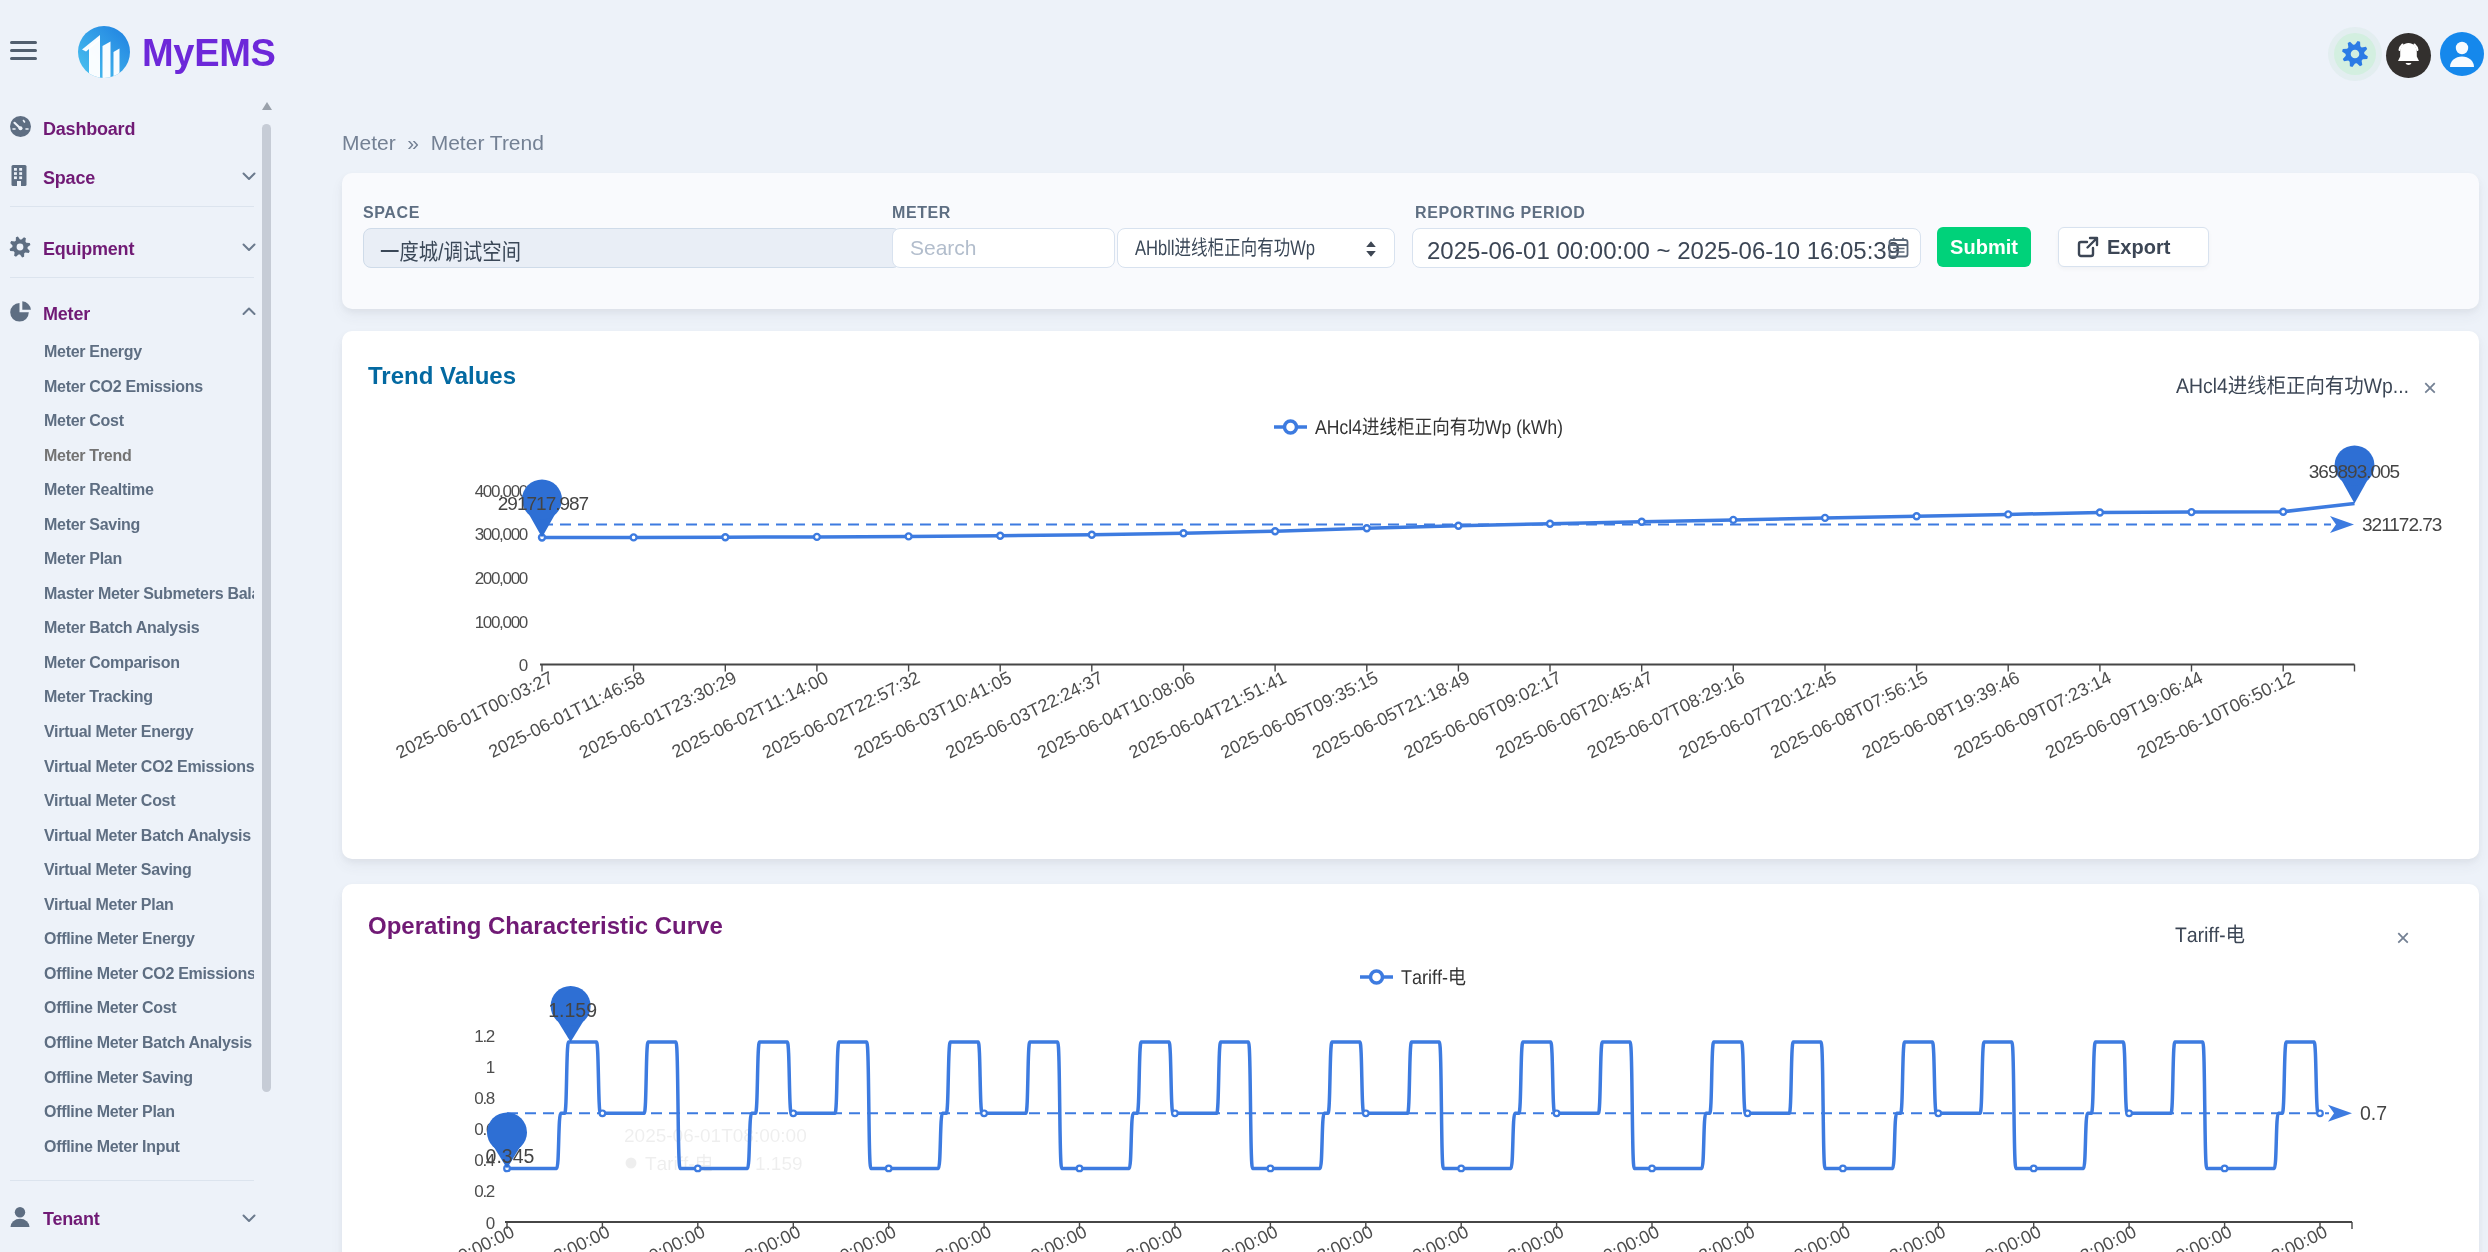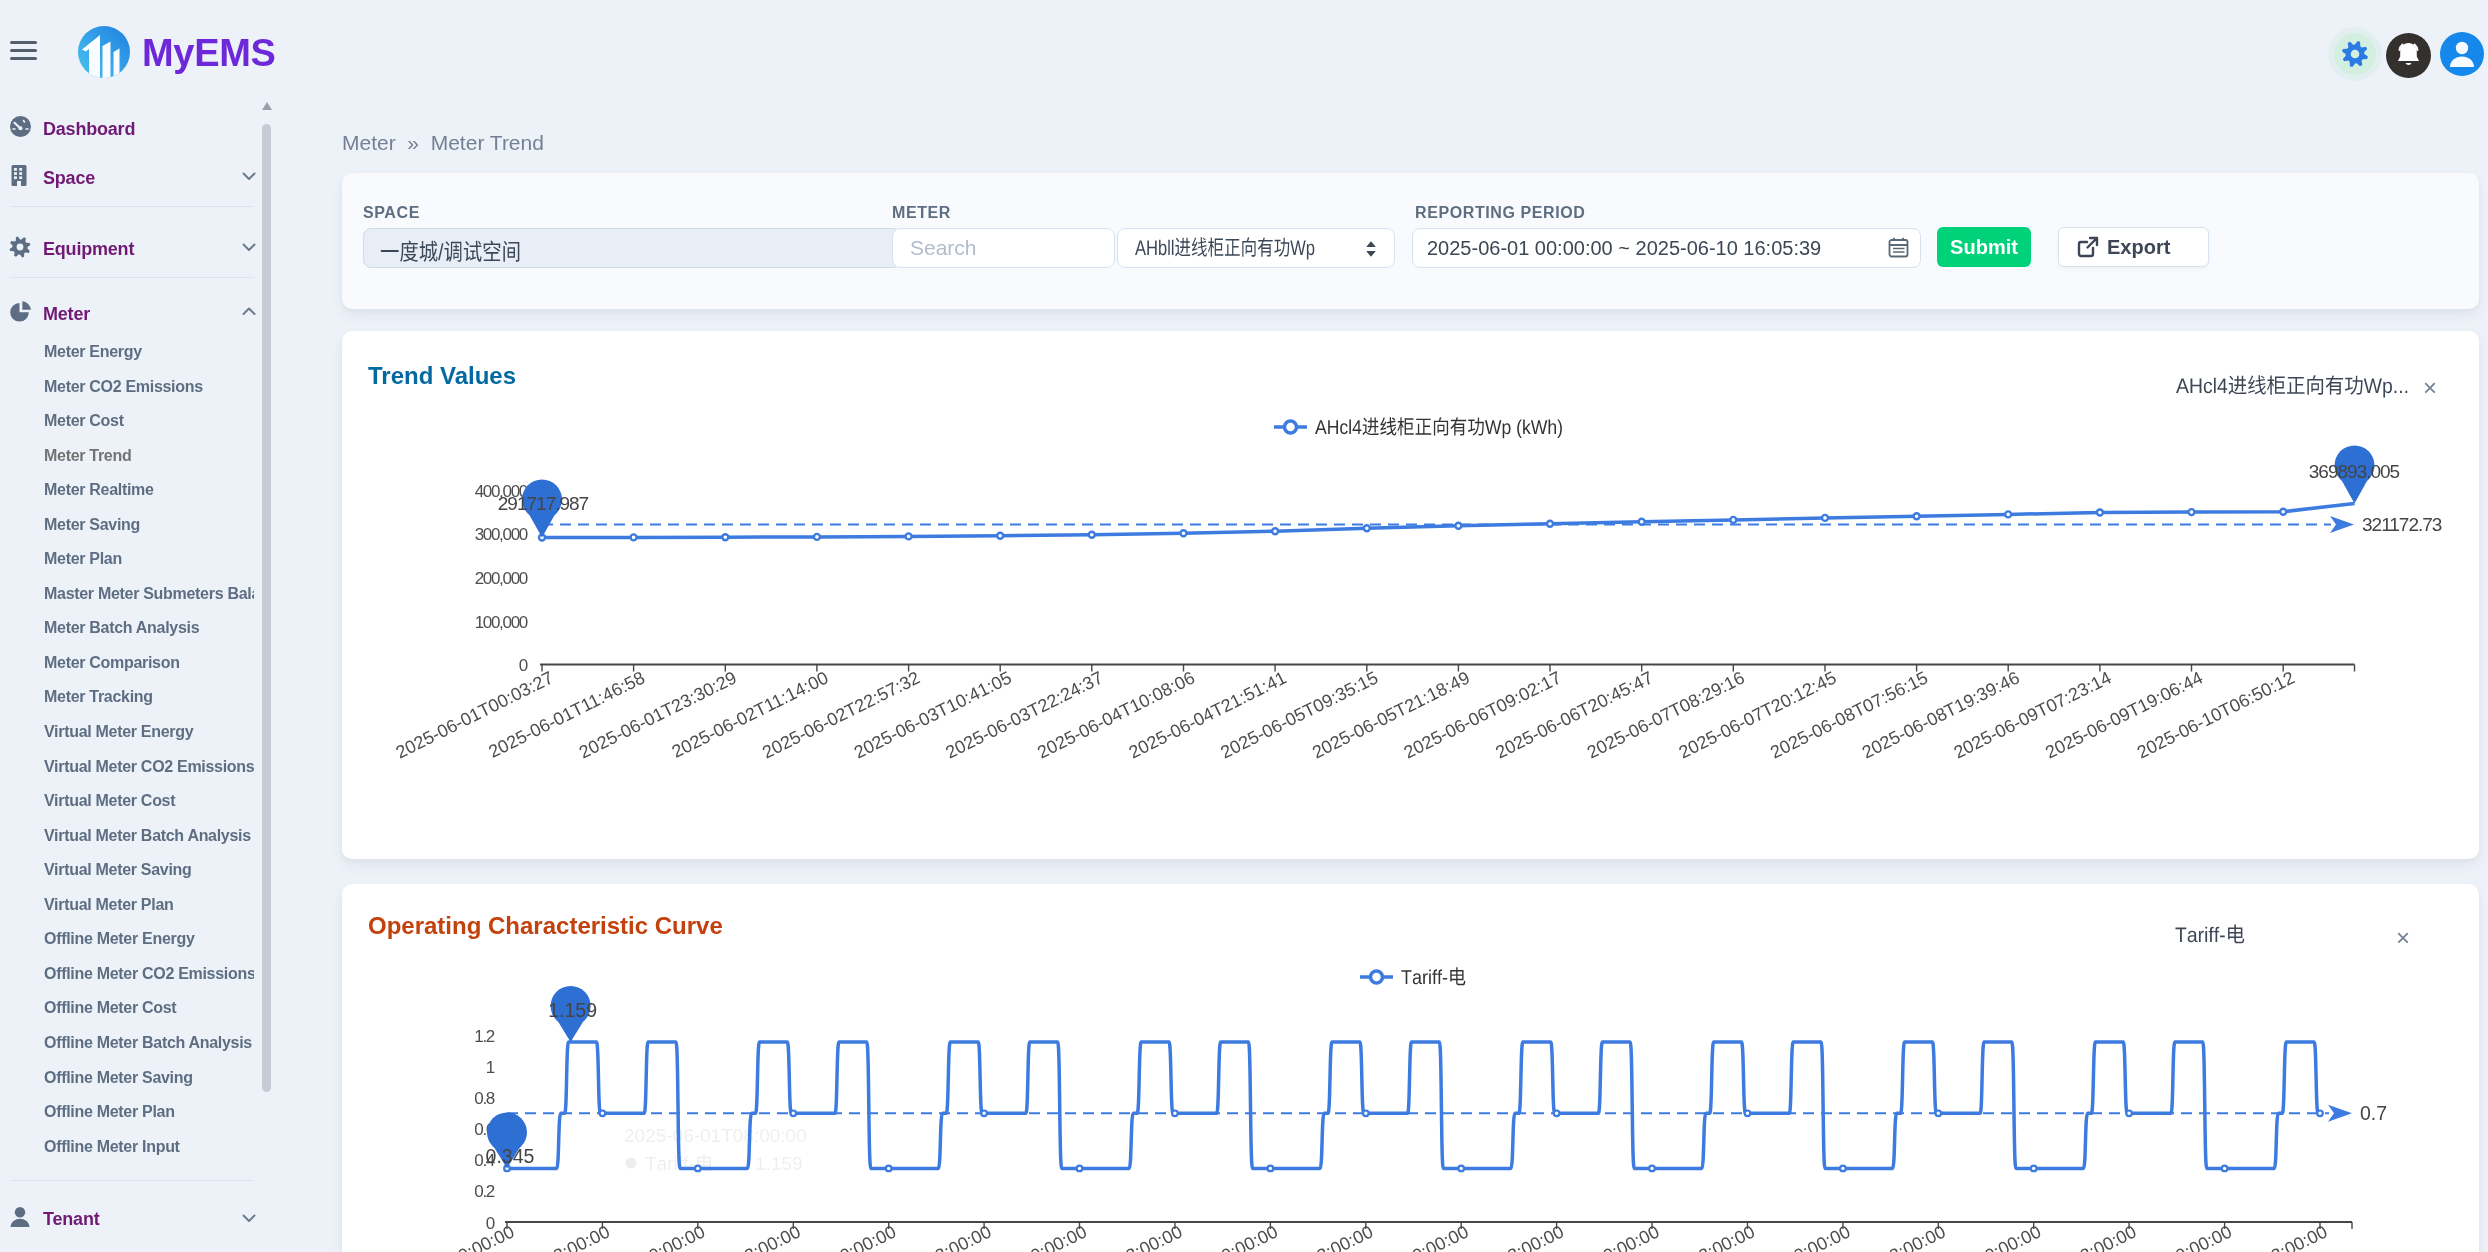--- a/index.html
+++ b/index.html
@@ -136,21 +136,21 @@
 <div class="finput" style="left:363px;width:538px;background:#e9eef6;border-color:#cfdbe9"></div>
 <div class="flabel" style="left:892px;top:204px">METER</div>
 <div class="finput" style="left:892px;width:223px"></div>
 <div style="position:absolute;left:910px;top:236px;font-size:21px;color:#b2bdcc">Search</div>
 <div class="finput" style="left:1117px;width:278px"></div>
 <svg style="position:absolute;left:1365px;top:240px" width="12" height="18" viewBox="0 0 12 18">
     <path d="M1.2 7 L6 1.2 L10.8 7 Z M1.2 11 L6 16.8 L10.8 11 Z" fill="#3e4754"></path>
   </svg>
 <div class="flabel" style="left:1415px;top:204px">REPORTING PERIOD</div>
 <div class="finput" style="left:1412px;width:509px"></div>
-<div style="position:absolute;left:1427px;top:237px;font-size:20px;color:#3c4655">2025-06-01 00:00:00 ~ 2025-06-10 16:05:39</div>
+<div style="position:absolute;left:1427px;top:237px;font-size:24px;color:#3c4655">2025-06-01 00:00:00 ~ 2025-06-10 16:05:39</div>
 <svg style="position:absolute;left:1888px;top:237px" width="21" height="21" viewBox="0 0 21 21">
     <rect x="1.5" y="3" width="18" height="16.5" rx="2" fill="none" stroke="#5a6878" stroke-width="1.8"></rect>
     <path d="M1.5 8 H19.5 M6 3 V0.8 M15 3 V0.8" stroke="#5a6878" stroke-width="1.8"></path>
     <path d="M5 11.5 H16.5 M5 15 H16.5" stroke="#5a6878" stroke-width="1.5"></path>
   </svg>
 <div style="position:absolute;left:1937px;top:227px;width:94px;height:40px;background:#00d27a;border-radius:6px;color:#fff;font-size:20px;font-weight:700;text-align:center;line-height:40px">Submit</div>
 <div style="position:absolute;left:2058px;top:227px;width:151px;height:40px;background:#fff;border:1px solid #d8e2ef;border-radius:6px;box-shadow:0 2px 4px rgba(0,0,0,.04)"></div>
 <svg style="position:absolute;left:2077px;top:236px" width="22" height="22" viewBox="0 0 22 22">
     <path d="M16 12 V18 a2 2 0 0 1 -2 2 H4 a2 2 0 0 1 -2 -2 V8 a2 2 0 0 1 2 -2 H10" stroke="#3c4655" stroke-width="2.4" fill="none" stroke-linecap="round"></path>
     <path d="M13 2 H20 V9 M20 2 L10.5 11.5" stroke="#3c4655" stroke-width="2.4" fill="none" stroke-linecap="round" stroke-linejoin="round"></path>
@@ -219,21 +219,21 @@
     <circle cx="2283.2" cy="511.7" r="3" fill="#fff" stroke="#3d7be0" stroke-width="2.4"></circle>
     <path d="M542.0 537.456811 L528.8 513.9 L555.2 513.9 Z" fill="#2e6fd4"></path>
     <circle cx="542.0" cy="499.5" r="20" fill="#2e6fd4"></circle>
     <path d="M2354.5 503.4115985 L2341.3 479.8 L2367.7 479.8 Z" fill="#2e6fd4"></path>
     <circle cx="2354.5" cy="465.4" r="20" fill="#2e6fd4"></circle>
     <text x="543" y="510" text-anchor="middle" font-size="19" letter-spacing="-1" fill="#444">291717.987</text>
     <text x="2354" y="478" text-anchor="middle" font-size="19" letter-spacing="-1" fill="#444">369893.005</text>
   </svg>
 
 <div class="card" style="left:342px;top:884px;width:2137px;height:500px"></div>
-<div style="position:absolute;left:368px;top:912px;font-size:24px;font-weight:700;color:#c2410c">Operating Characteristic Curve</div>
+<div style="position:absolute;left:368px;top:912px;font-size:24px;font-weight:700;color:#701a75">Operating Characteristic Curve</div>
 <div style="position:absolute;left:2396px;top:924px;font-size:24px;color:#748194;font-weight:400">×</div>
 <svg style="position:absolute;left:342px;top:884px" width="2138" height="368" viewBox="342 884 2138 368" font-family="Liberation Sans, sans-serif">
     <line x1="1360" y1="977" x2="1393" y2="977" stroke="#3d7be0" stroke-width="3.5"></line>
     <circle cx="1376.5" cy="977" r="6" fill="#fff" stroke="#3d7be0" stroke-width="3.5"></circle>
     <g transform="translate(1401,984) scale(0.9001,-1)">
       <path d="M7 12.2V0H5.2V12.2H0.4V13.8H11.8V12.2Z M16.3 -0.2Q14.7 -0.2 13.9 0.6Q13.1 1.5 13.1 2.9Q13.1 4.6 14.1 5.5Q15.2 6.3 17.6 6.4L20 6.4V7Q20 8.3 19.5 8.9Q18.9 9.4 17.7 9.4Q16.6 9.4 16 9Q15.5 8.6 15.4 7.7L13.5 7.9Q14 10.8 17.8 10.8Q19.8 10.8 20.8 9.8Q21.8 8.9 21.8 7.2V2.7Q21.8 1.9 22 1.5Q22.2 1.1 22.8 1.1Q23 1.1 23.3 1.2V0.1Q22.7 -0.1 22 -0.1Q21 -0.1 20.6 0.4Q20.1 0.9 20.1 2H20Q19.3 0.8 18.4 0.3Q17.5 -0.2 16.3 -0.2ZM16.7 1.1Q17.6 1.1 18.4 1.6Q19.1 2 19.6 2.8Q20 3.5 20 4.3V5.2L18.1 5.2Q16.8 5.2 16.2 4.9Q15.6 4.7 15.2 4.2Q14.9 3.7 14.9 2.9Q14.9 2.1 15.3 1.6Q15.8 1.1 16.7 1.1Z M24.7 0V8.1Q24.7 9.2 24.7 10.6H26.3Q26.4 8.8 26.4 8.4H26.4Q26.9 9.8 27.4 10.3Q28 10.8 29 10.8Q29.3 10.8 29.7 10.7V9.1Q29.3 9.2 28.7 9.2Q27.6 9.2 27.1 8.2Q26.5 7.3 26.5 5.5V0Z M31.3 12.8V14.5H33.1V12.8ZM31.3 0V10.6H33.1V0Z M38 9.3V0H36.2V9.3H34.7V10.6H36.2V11.8Q36.2 13.2 36.8 13.8Q37.5 14.5 38.8 14.5Q39.5 14.5 40 14.4V13Q39.6 13.1 39.2 13.1Q38.6 13.1 38.3 12.8Q38 12.4 38 11.5V10.6H40V9.3Z M43.5 9.3V0H41.8V9.3H40.3V10.6H41.8V11.8Q41.8 13.2 42.4 13.8Q43 14.5 44.3 14.5Q45.1 14.5 45.6 14.4V13Q45.1 13.1 44.8 13.1Q44.1 13.1 43.8 12.8Q43.5 12.4 43.5 11.5V10.6H45.6V9.3Z M46.4 4.5V6.1H51.3V4.5Z M61.3 8.2V5.3H56.3V8.2ZM62.8 8.2H68V5.3H62.8ZM61.3 9.6H56.3V12.4H61.3ZM62.8 9.6V12.4H68V9.6ZM54.7 13.9V2.6H56.3V3.8H61.3V1.7C61.3 -0.6 61.9 -1.3 64.2 -1.3C64.7 -1.3 68 -1.3 68.6 -1.3C70.7 -1.3 71.2 -0.2 71.5 2.8C71 3 70.4 3.2 70 3.5C69.8 0.9 69.6 0.3 68.5 0.3C67.8 0.3 64.9 0.3 64.3 0.3C63.1 0.3 62.8 0.5 62.8 1.7V3.8H69.5V13.9H62.8V16.8H61.3V13.9Z" fill="#333333"></path>
     </g>
     <text x="624" y="1142" font-size="19" fill="#000" fill-opacity="0.065">2025-06-01T08:00:00</text>
     <circle cx="631" cy="1163" r="5.5" fill="#000" fill-opacity="0.065"></circle>
     <g transform="translate(645,1170) scale(1.0000,-1)">

